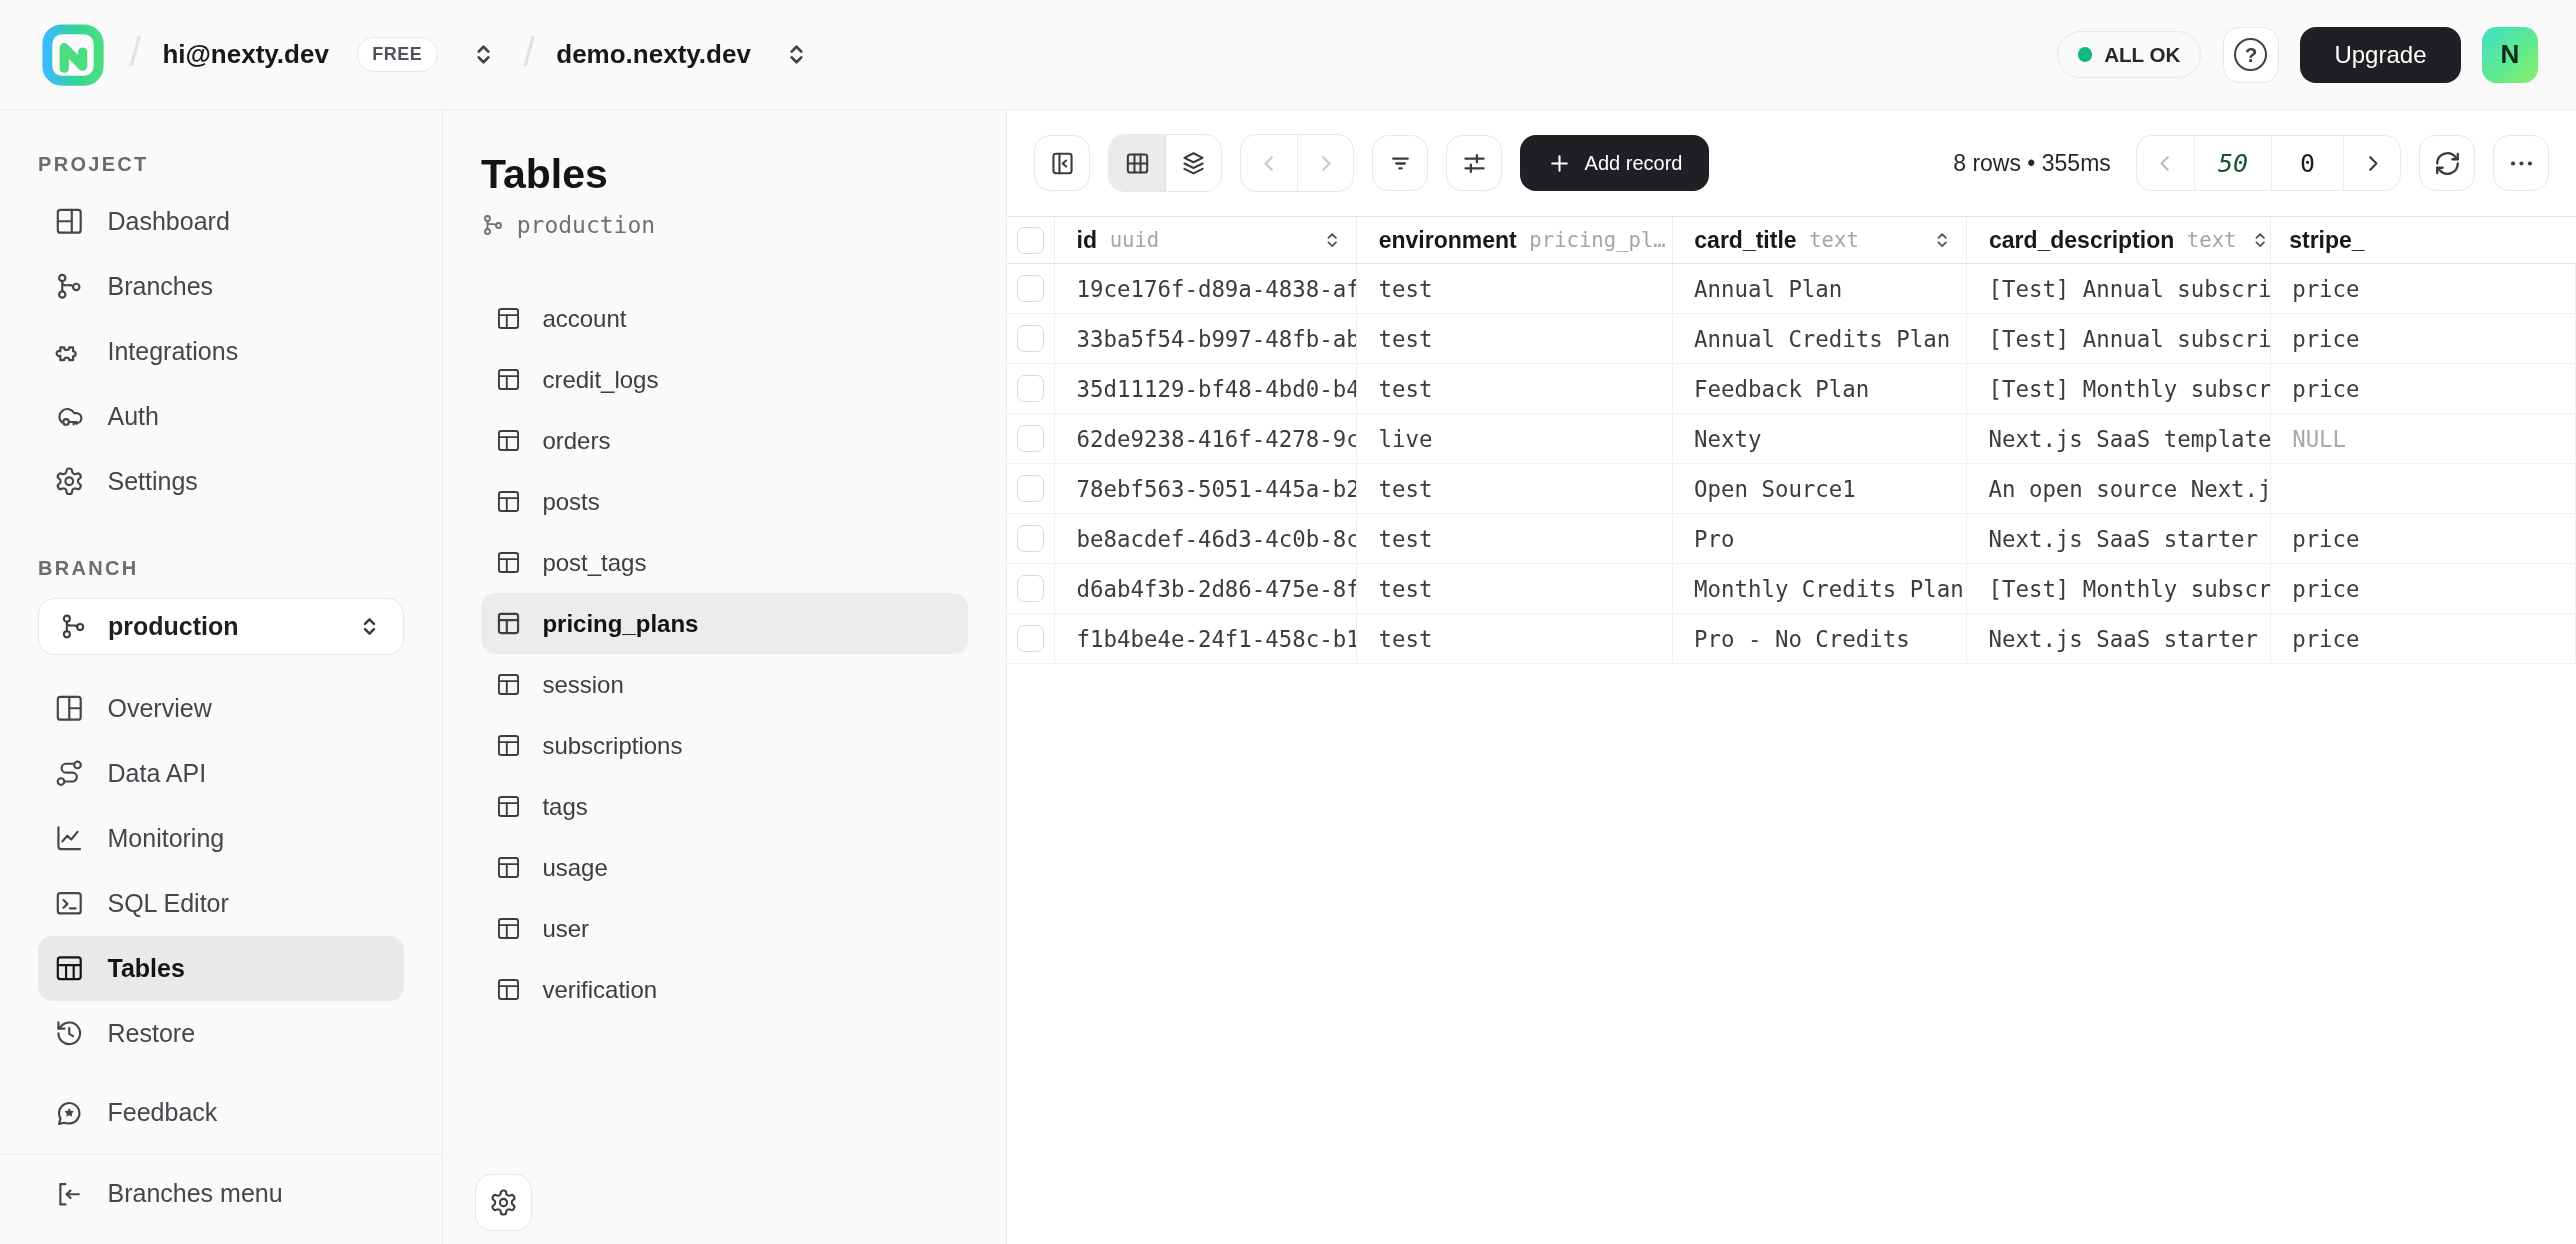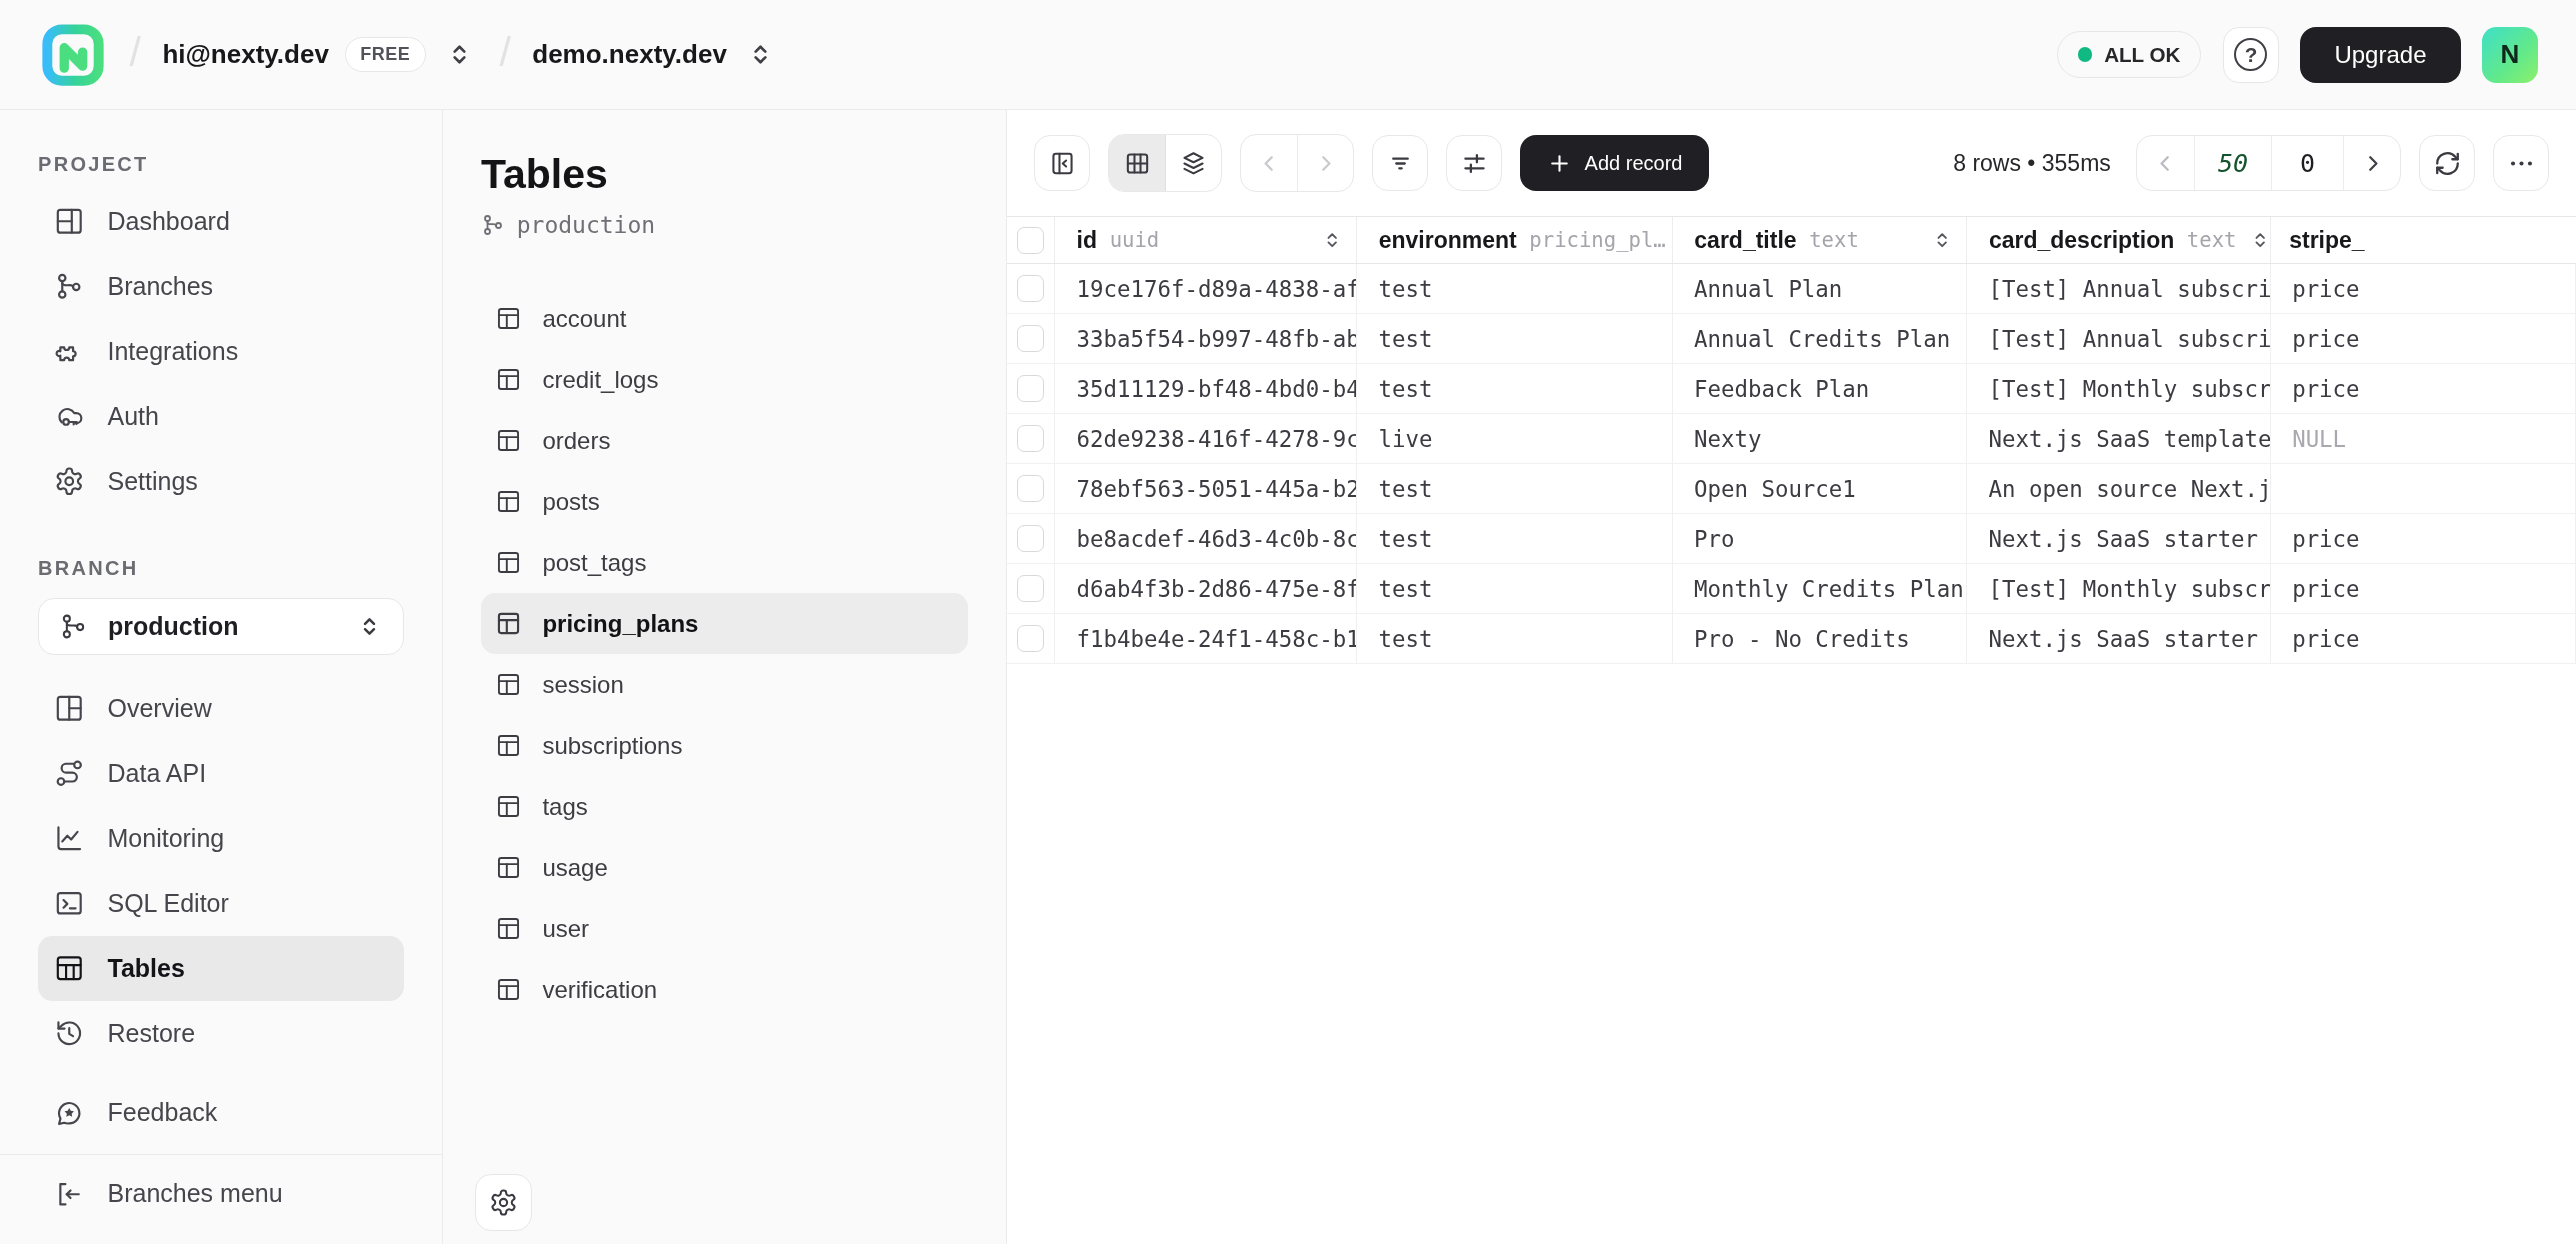--- a/index.html
+++ b/index.html
@@ -5,21 +5,21 @@
   * { box-sizing: border-box; margin: 0; padding: 0; }
   html,body { width:2576px; height:1244px; overflow:hidden; background:#fafafa;
     font-family:"Liberation Sans", sans-serif; color:#1f1f23; }
   svg { display:block; }
   .mono { font-family:"DejaVu Sans Mono", monospace; }
 
   
   .topbar { height:110px; display:flex; align-items:center; padding:0 38px; gap:21.5px;
     border-bottom:1.8px solid #ebebec; }
   .slash { font-size:41px; color:#e2e2e4; font-weight:300; transform:translateY(-1.8px); }
-  .crumb { display:flex; align-items:center; gap:16px; }
+  .crumb { display:flex; align-items:center; gap:28px; }
   .crumb-label { font-size:26px; font-weight:600; color:#18181b; }
   .pill-free { font-size:18px; font-weight:700; letter-spacing:0.5px; color:#52525b;
     border:1.8px solid #e7e7e9; border-radius:897px; padding:6.3px 14.4px; background:#fff; }
   .chev-btn { background:none; border:none; color:#3f3f46; cursor:pointer; padding:3.6px; }
   .spacer { flex:1; }
   .pill-status { display:flex; align-items:center; gap:11.7px; border:1.8px solid #e7e7e9;
     border-radius:897px; padding:0 20px; height:47px; font-size:20.6px; font-weight:700; color:#27272a; }
   .dot { width:14.4px; height:14.4px; border-radius:50%; background:#10b981; }
   .btn-help { width:56px; height:56px; border:1.8px solid #e7e7e9; border-radius:16px; background:#fff;
     display:flex; align-items:center; justify-content:center; cursor:pointer; }

